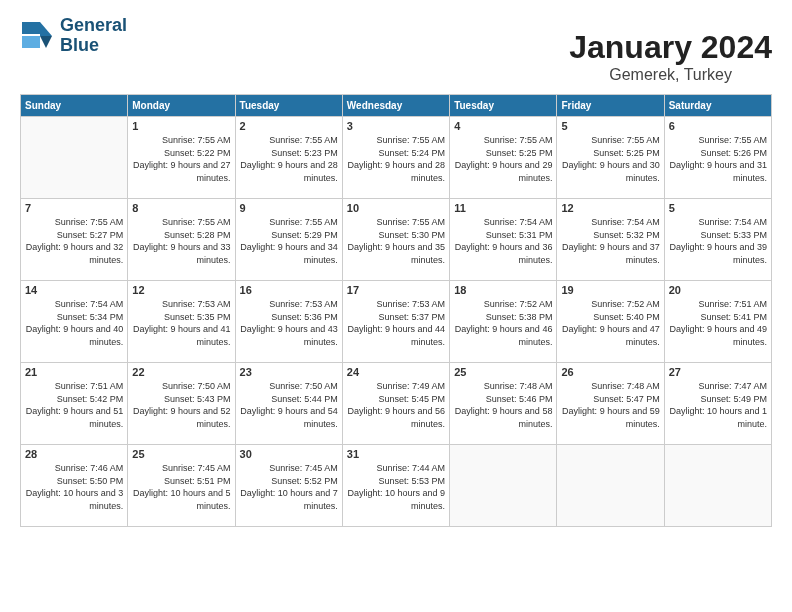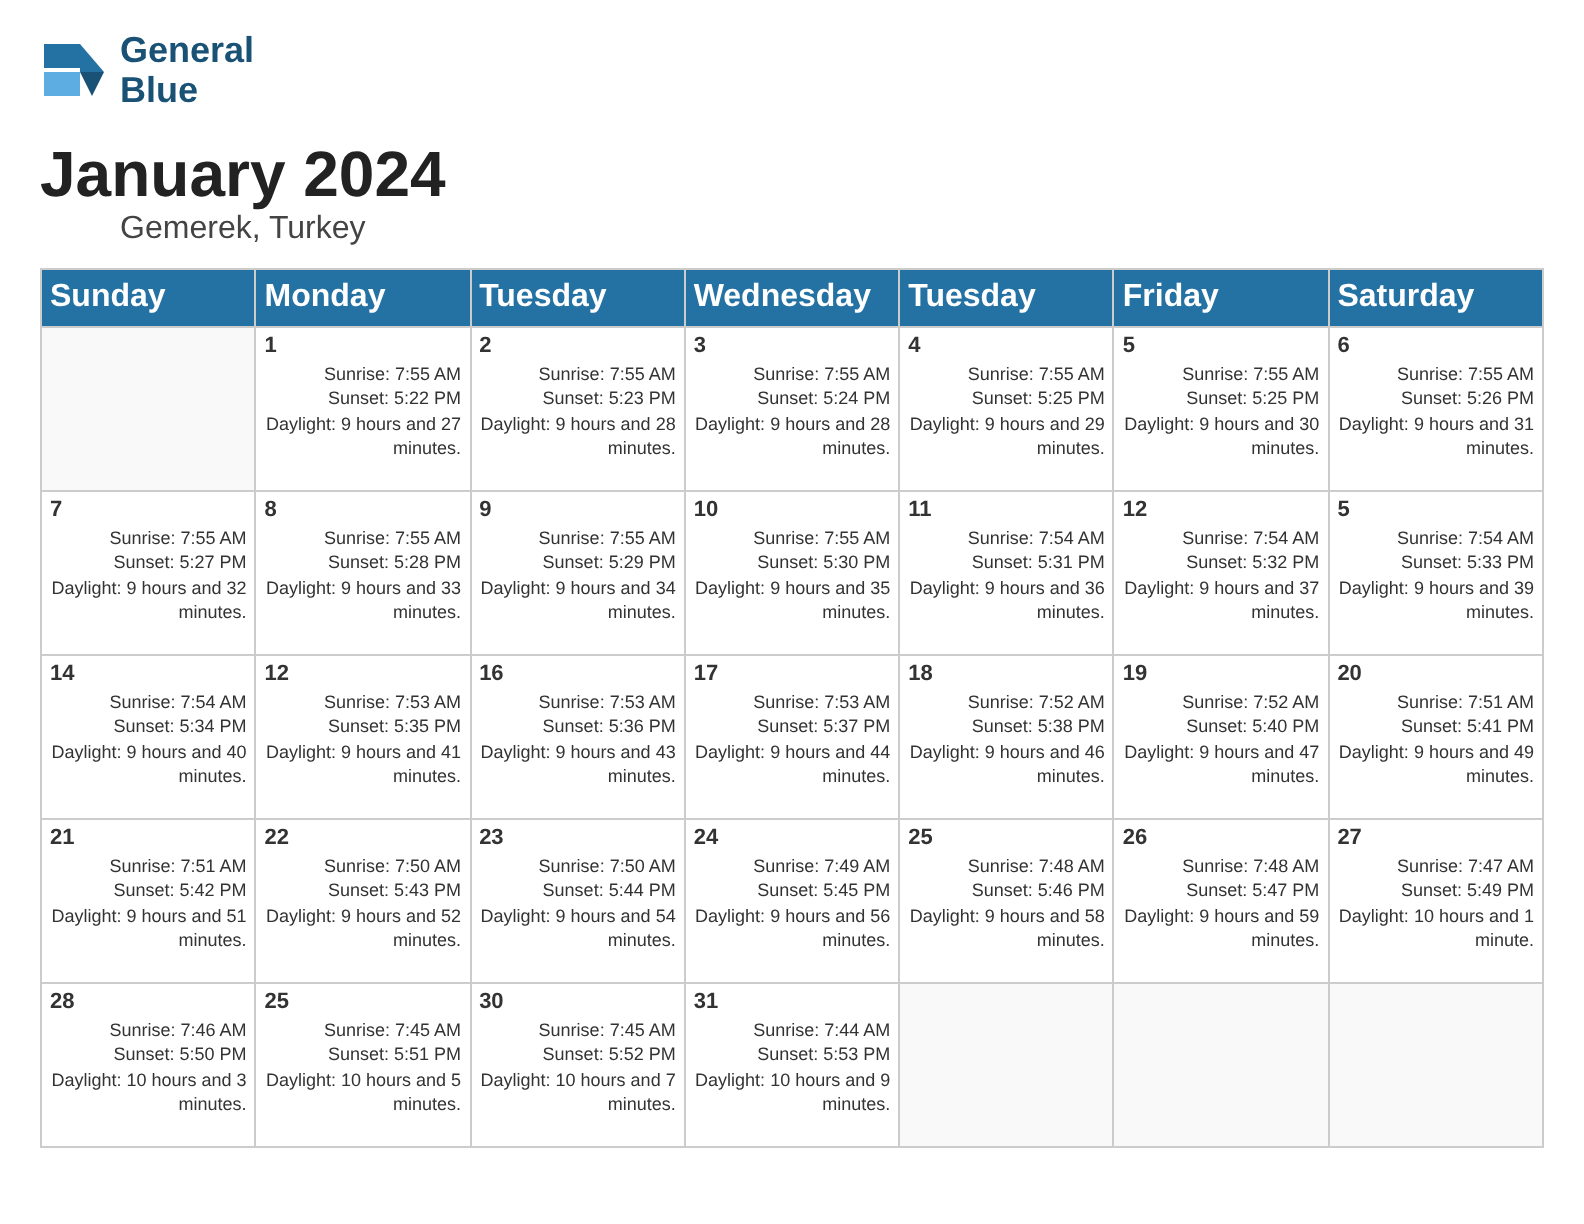--- a/index.html
+++ b/index.html
@@ -13,21 +13,20 @@
     .page {
       width: 792px;
       height: 612px;
       padding: 16px 20px 12px 20px;
     }
     .header {
       display: flex;
       justify-content: space-between;
       align-items: flex-start;
       margin-bottom: 10px;
-      flex-direction: column;
     }
     .logo {
       display: flex;
       align-items: center;
     }
     .logo-text {
       font-size: 18px;
       font-weight: bold;
       color: #1a5276;
       line-height: 1.1;
@@ -52,21 +51,21 @@
       text-align: center;
     }
     .calendar {
       width: 100%;
       border-collapse: collapse;
       table-layout: fixed;
     }
     .calendar th {
       background-color: #2471a3;
       color: #fff;
-      font-size: 16px;
+      font-size: 10px;
       font-weight: bold;
       padding: 5px 4px;
       text-align: left;
       border: 1px solid #ccc;
     }
     .calendar td {
       vertical-align: top;
       border: 1px solid #ccc;
       padding: 3px 4px;
       font-size: 9.5px;

